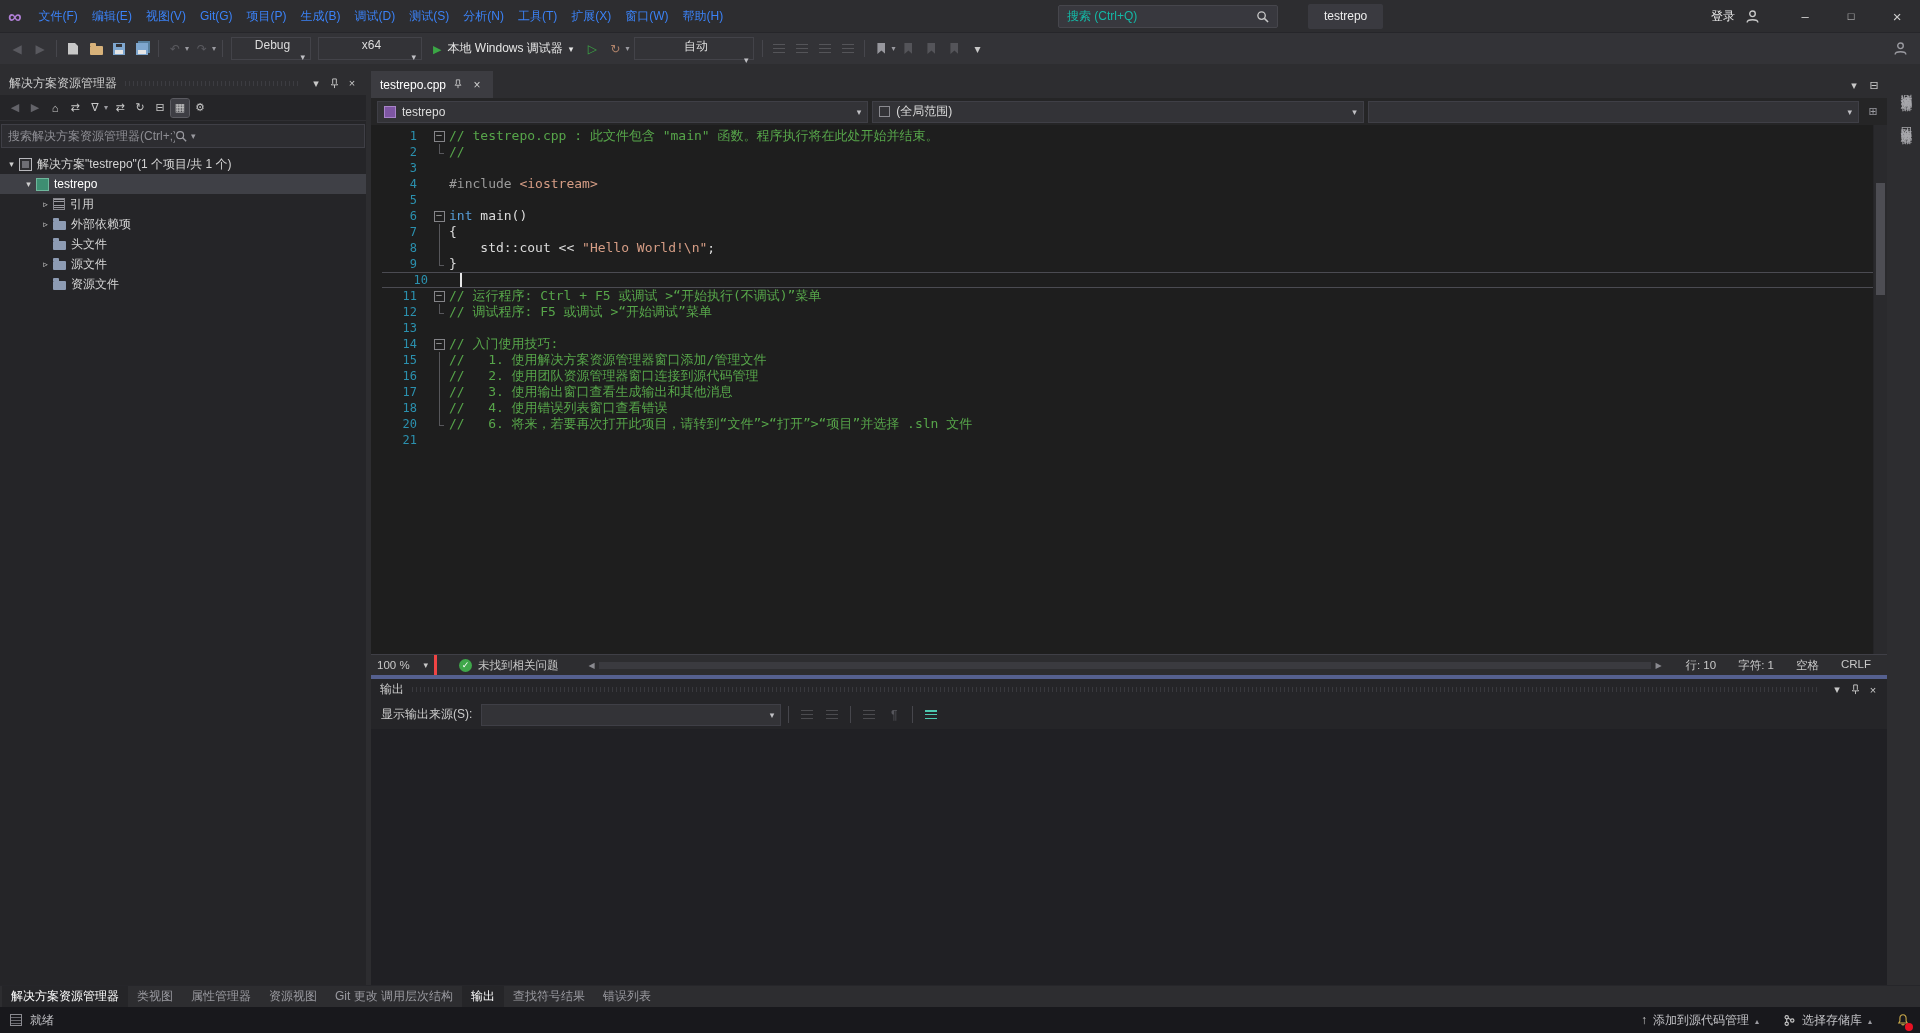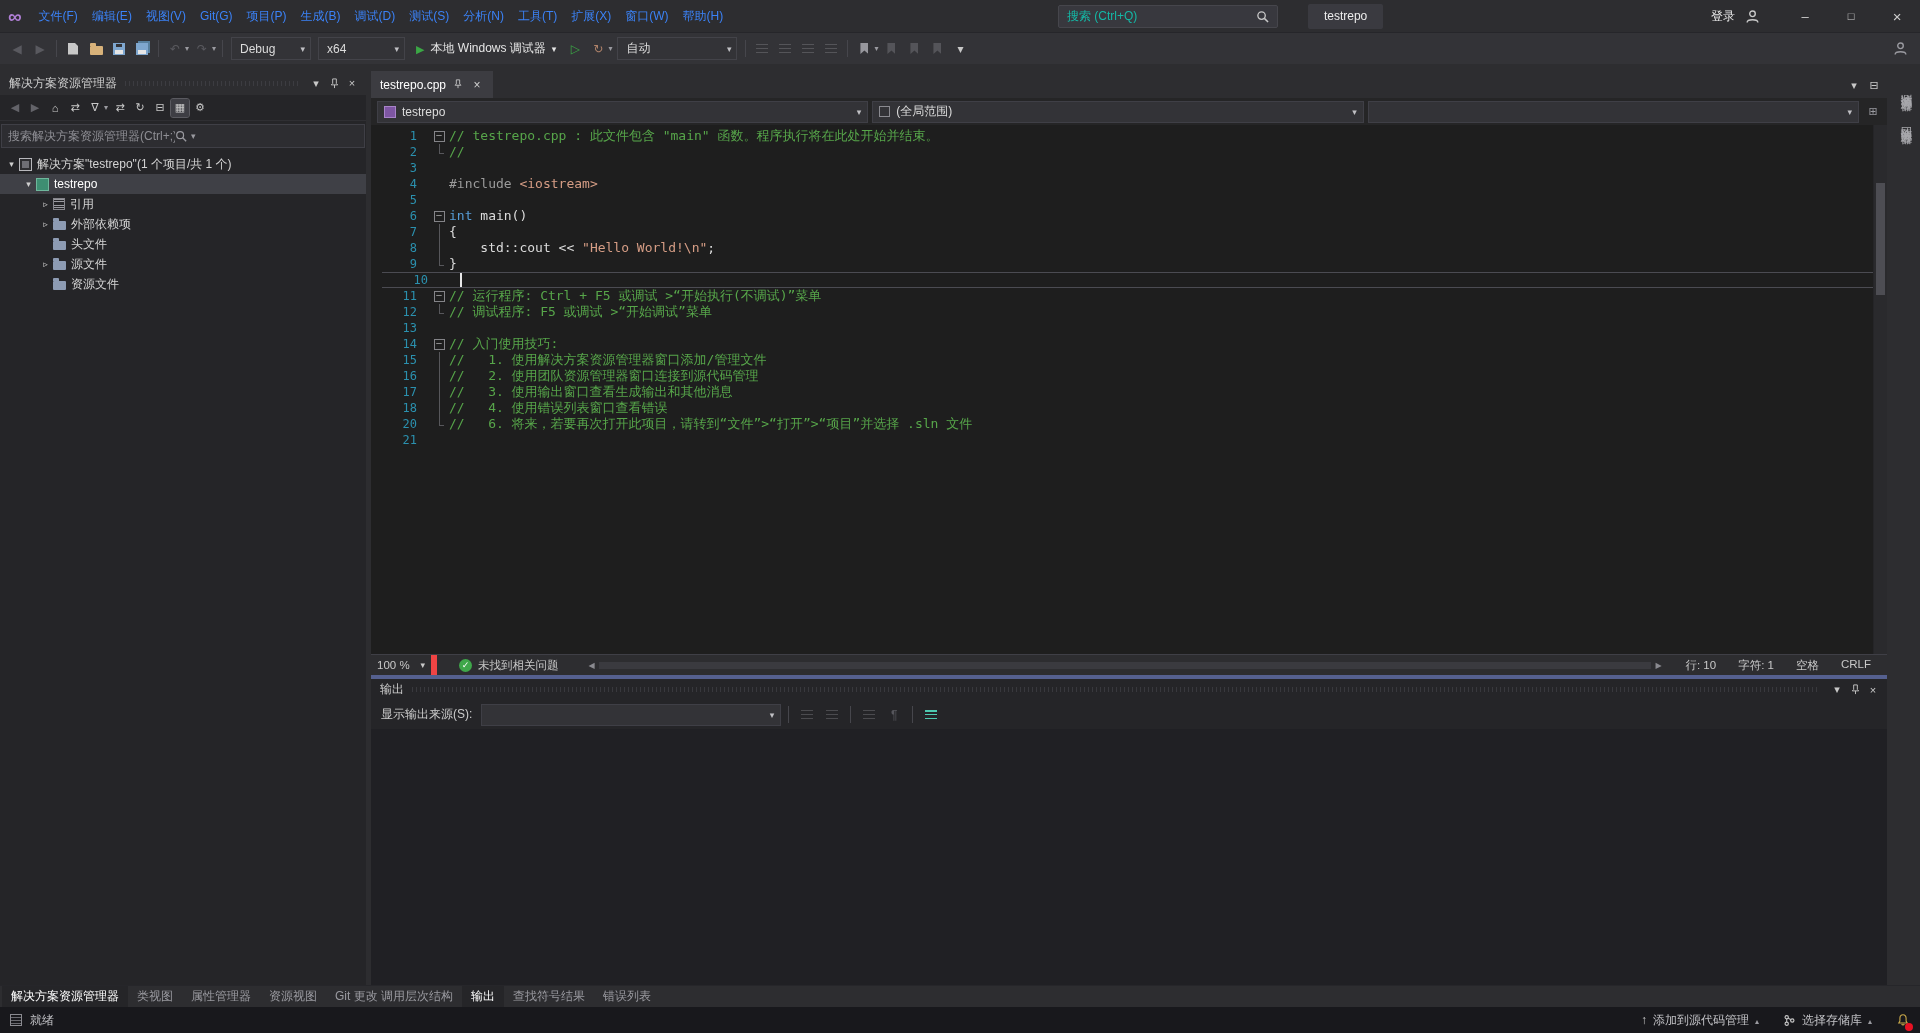--- a/index.html
+++ b/index.html
@@ -24,24 +24,24 @@
   .btn-min::before{content:"–";}
   .btn-max::before{content:"□";font-size:11px;}
   .btn-close::before{content:"×";font-size:15px;}
 
   
   .toolbar{height:31px;flex:none;display:flex;align-items:center;background:#333337;padding:0 6px;gap:1px;}
   .tb-icon{min-width:22px;height:22px;display:flex;align-items:center;justify-content:center;color:#c8c8c8;font-size:12px;border-radius:2px;}
   .tb-icon.disabled{color:#636369;opacity:.8;}
   .v-sep{width:1px;height:17px;background:#46464c;margin:0 4px;flex:none;}
   .chev-sm{color:#9a9aa0;font-size:8px;margin:0 1px 0 -2px;}
-  .combo{height:23px;background:#333337;border:1px solid #434349;display:flex;align-items:center;padding:0 5px 0 8px;margin:0 3px;color:#dcdcdc;white-space:nowrap;}
+  .combo{height:23px;background:#333337;border:1px solid #434349;display:flex;align-items:center;padding:0 5px 0 8px;margin:0 3px;color:#dcdcdc;white-space:nowrap;flex-direction:column;}
   .combo .chev{margin-left:auto;color:#c0c0c4;font-size:9px;padding-left:10px;}
   .combo.config{width:80px;}
-  .combo.platform{width:87px;}
+  .combo.platform{width:104px;}
   .combo.target{width:120px;}
   .run-button{display:flex;align-items:center;gap:6px;height:23px;padding:0 7px;color:#e6e6e6;border-radius:2px;white-space:nowrap;}
   .play-icon::before{content:"▶";color:var(--c-run-green,#3ba745);font-size:11px;}
   .play-outline{color:var(--c-run-green,#3ba745);}
   .play-outline::before{content:"▷";}
   .hotreload::before{content:"↻";color:#b0836a;}
   .tb-feedback{margin-left:auto;display:flex;align-items:center;padding-right:6px;}
 
   
   .ic-doc{width:10px;height:12px;background:#c8c8c8;clip-path:polygon(0 0,65% 0,100% 30%,100% 100%,0 100%);}
@@ -111,21 +111,21 @@
   .tk-comment{color:var(--c-comment,#57a64a);}
   .tk-keyword{color:var(--c-keyword,#569cd6);}
   .tk-string{color:var(--c-string,#d69d85);}
   .tk-preproc{color:var(--c-preproc,#9b9b9b);}
   .tk-plain{color:#dcdcdc;}
   .caret{display:inline-block;width:2px;height:14px;background:#e8e8e8;vertical-align:text-bottom;}
   .v-scroll{width:14px;flex:none;background:#2a2a2d;position:relative;border-left:1px solid #252528;}
   .v-thumb{position:absolute;left:2px;right:2px;top:58px;height:112px;background:#4d4d53;}
 
   .ed-status{height:21px;flex:none;display:flex;align-items:center;background:#2d2d30;border-top:1px solid #3f3f46;font-size:11.5px;color:#c8c8c8;}
-  .zoom-combo{width:66px;height:100%;display:flex;align-items:center;padding:0 6px;gap:8px;border-right:6px solid #ef4444;}
+  .zoom-combo{width:66px;height:100%;display:flex;align-items:center;padding:0 6px;gap:8px;border-right:3px solid #ef4444;}
   .zoom-combo .chev{margin-left:auto;font-size:9px;}
   .health{display:flex;align-items:center;gap:6px;margin:0 22px;white-space:nowrap;}
   .ok-circle{width:13px;height:13px;border-radius:50%;background:#3fa74a;color:#fff;font-size:9px;line-height:13px;text-align:center;flex:none;}
   .ok-circle::before{content:"✓";}
   .h-scroll{flex:1;display:flex;align-items:center;height:100%;margin:0 4px;}
   .h-arrow{width:14px;text-align:center;color:#8a8a90;font-size:8px;}
   .h-track{flex:1;height:9px;background:#2d2d30;position:relative;}
   .h-thumb{position:absolute;top:1px;bottom:1px;left:0;width:100%;background:#3a3a3f;}
   .ed-right{display:flex;gap:22px;padding:0 16px;white-space:nowrap;}
 

